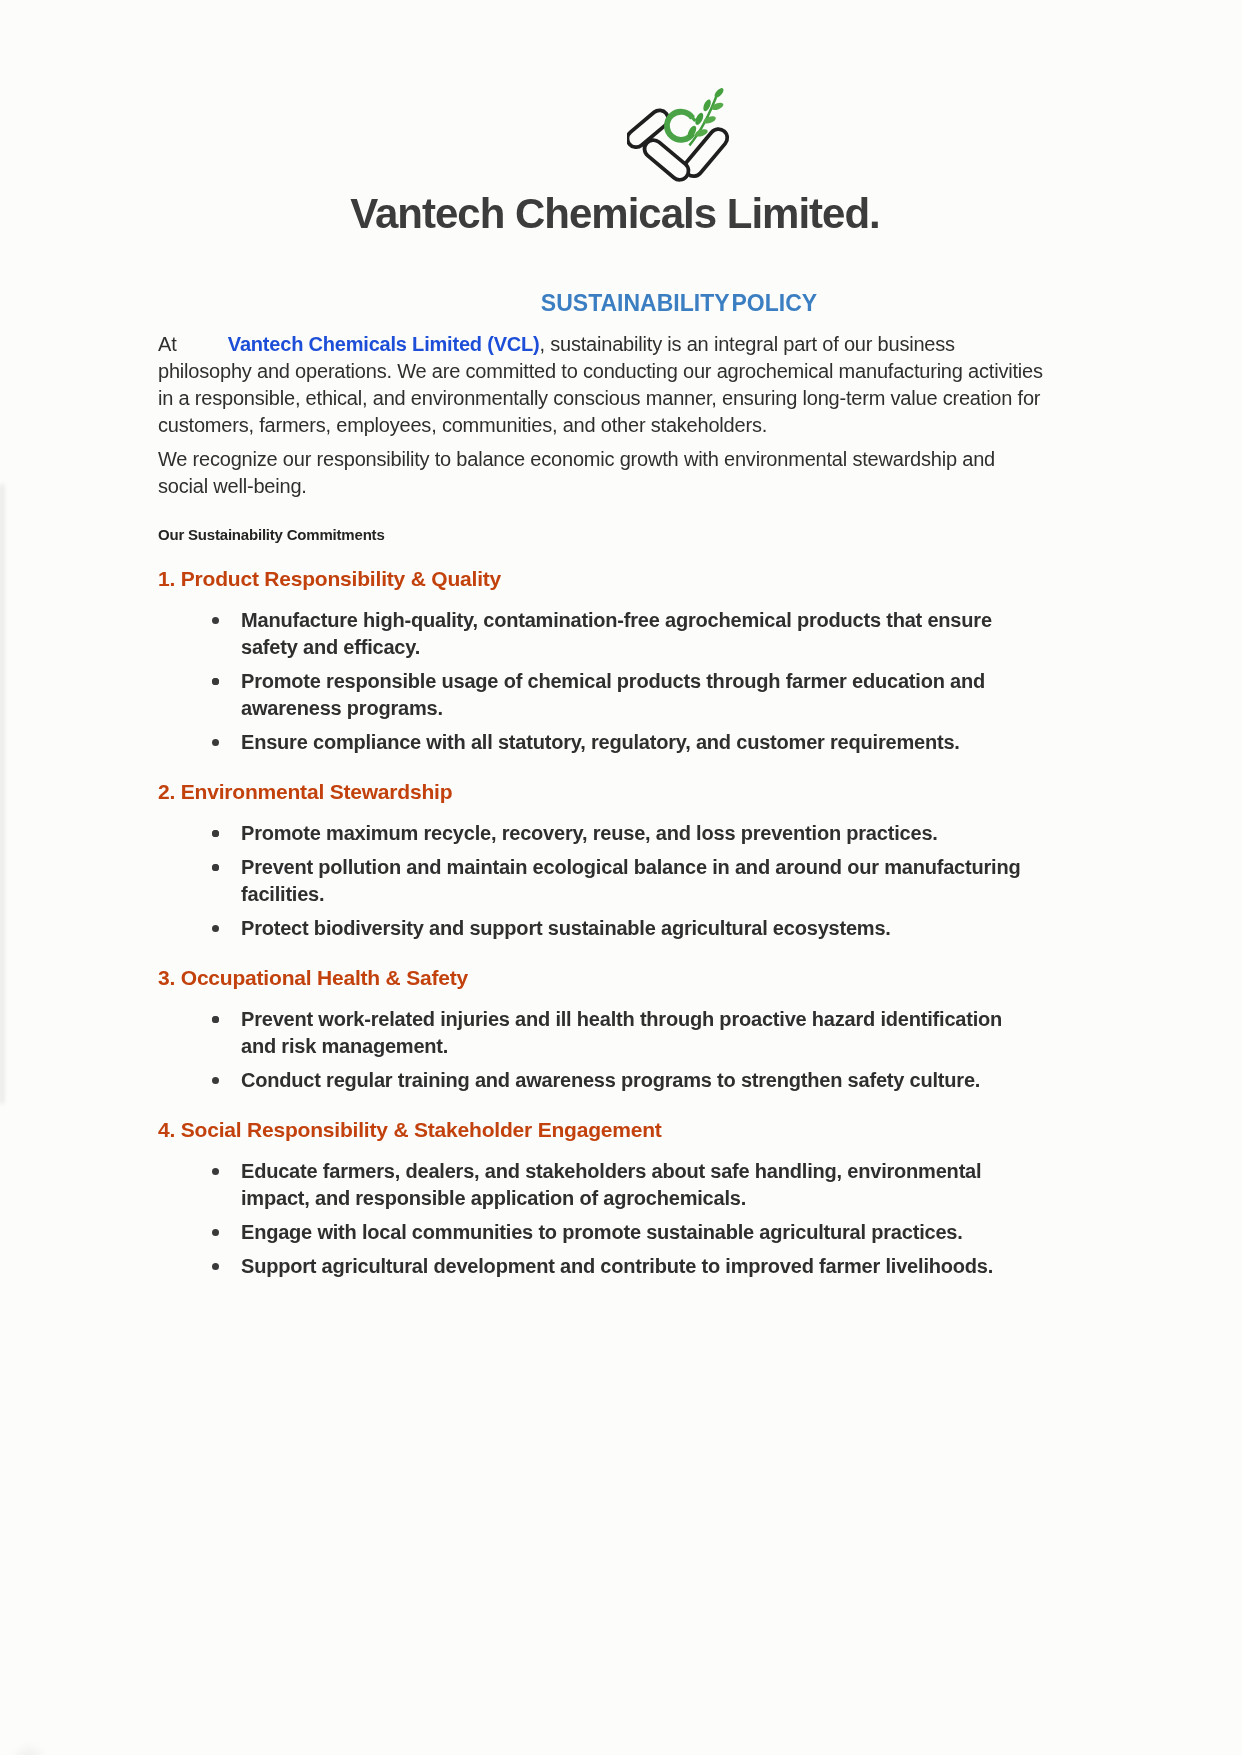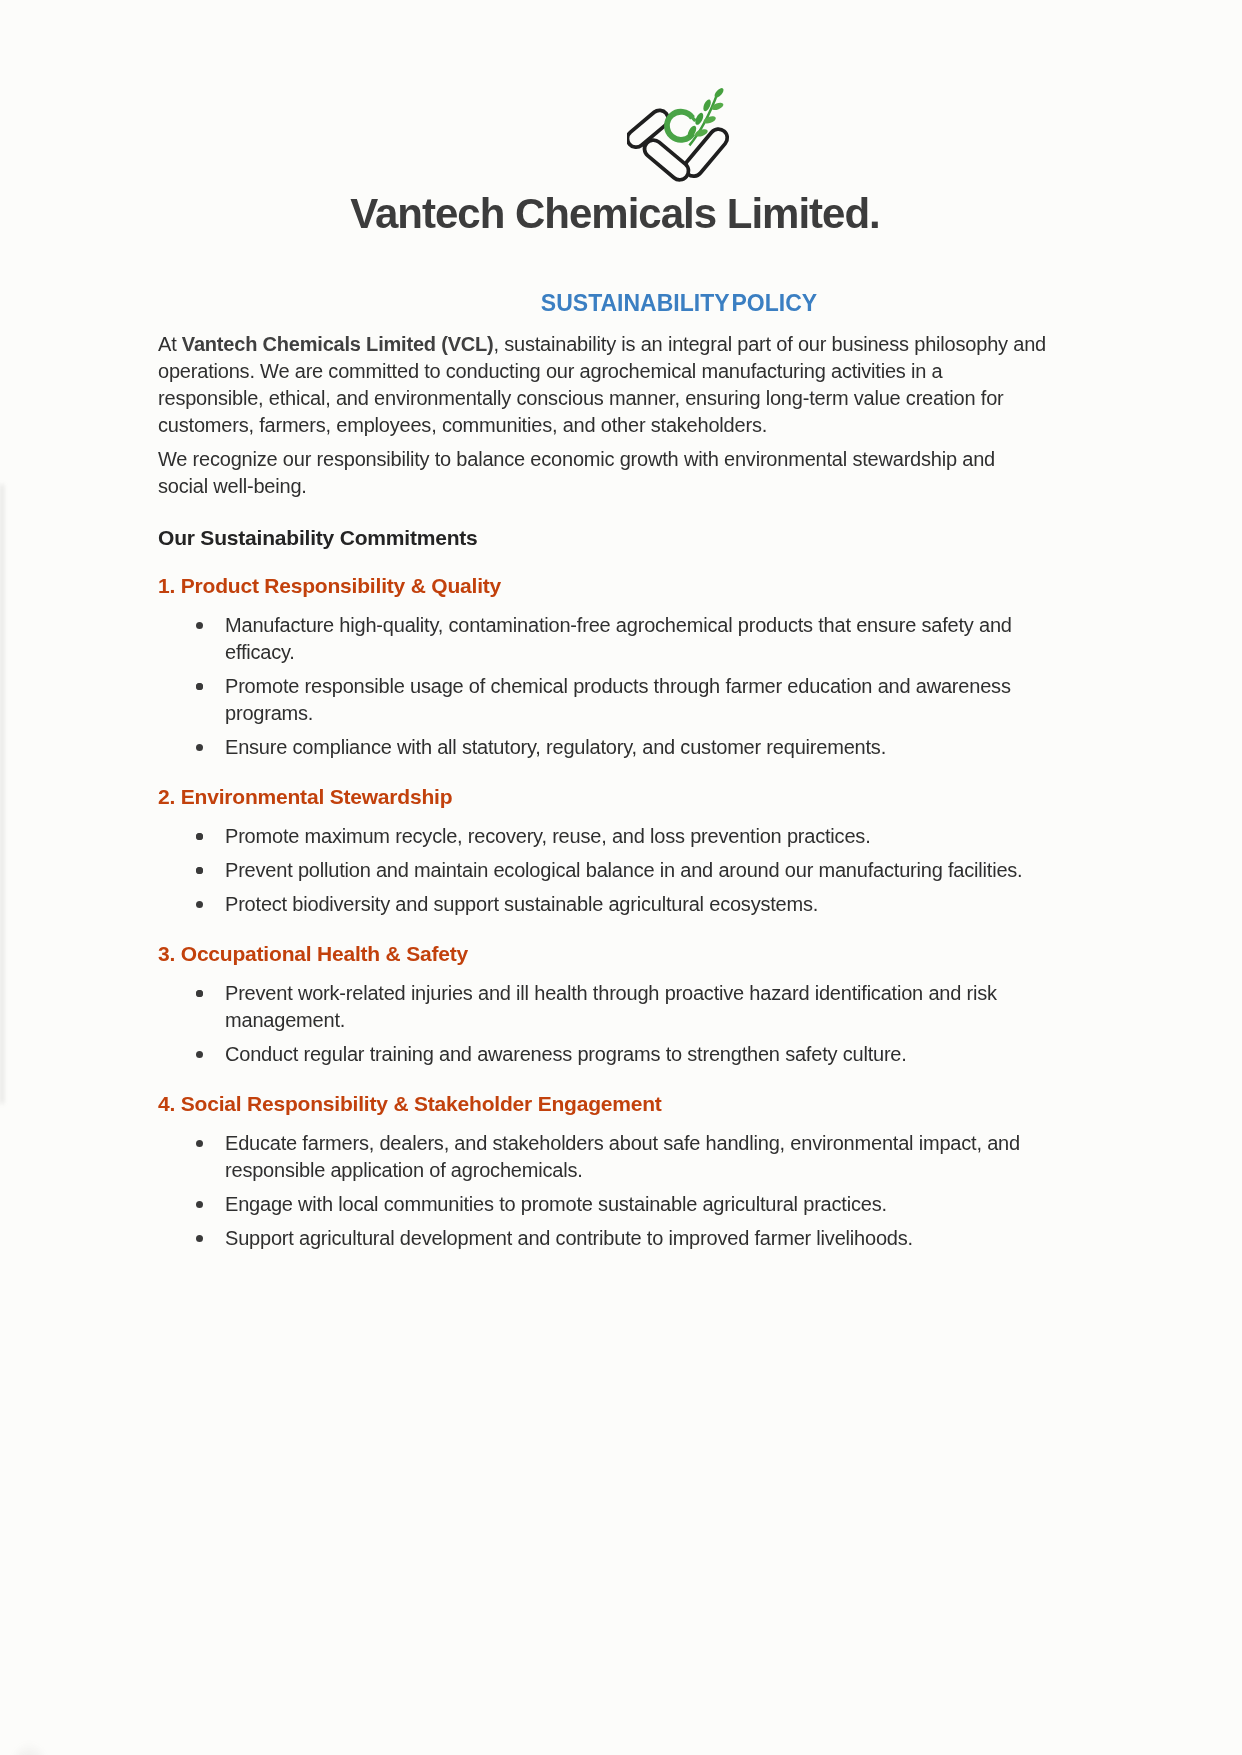--- a/index.html
+++ b/index.html
@@ -35,29 +35,29 @@
   .policy-title {
     margin: 52px 0 8px; text-align: center; transform: translateX(58px);
     font-size: 23px; font-weight: bold; letter-spacing: 0px; word-spacing: -4px;
   }
 
   
   .content { width: 892px; margin: 0 auto 0 158px; }
   .para { font-size: 20px; line-height: 27px; letter-spacing: -0.2px; margin: 0 0 0; }
   .para.p1 { margin-top: 14px; }
   .para.p2 { margin-top: 7px; }
-  .para b { color: #404040; }
+  .para b { color: #1d4ed8; margin-left: 46px; }
 
   .commitments-heading {
-    margin: 26px 0 0; font-size: 21px; font-weight: bold; color: #242424; letter-spacing: -0.2px;
+    margin: 26px 0 0; font-size: 15px; font-weight: bold; color: #242424; letter-spacing: -0.2px;
   }
   .sec-heading {
     margin: 24px 0 14px; font-size: 21px; font-weight: bold; color: #c2410c; letter-spacing: -0.2px;
   }
-  ul.bullets { list-style: none; margin: 0; padding: 0; }
+  ul.bullets { list-style: none; margin: 16px; padding: 0; font-weight: bold; }
   ul.bullets li {
     position: relative; padding-left: 67px; font-size: 20px; line-height: 27px;
     letter-spacing: -0.2px; margin-bottom: 7px; max-width: 820px;
   }
   ul.bullets li .dot {
     position: absolute; left: 38px; top: 10px; width: 7px; height: 7px;
     border-radius: 50%; background: #3a3a3a;
   }
   section { display: block; }
 </style>

